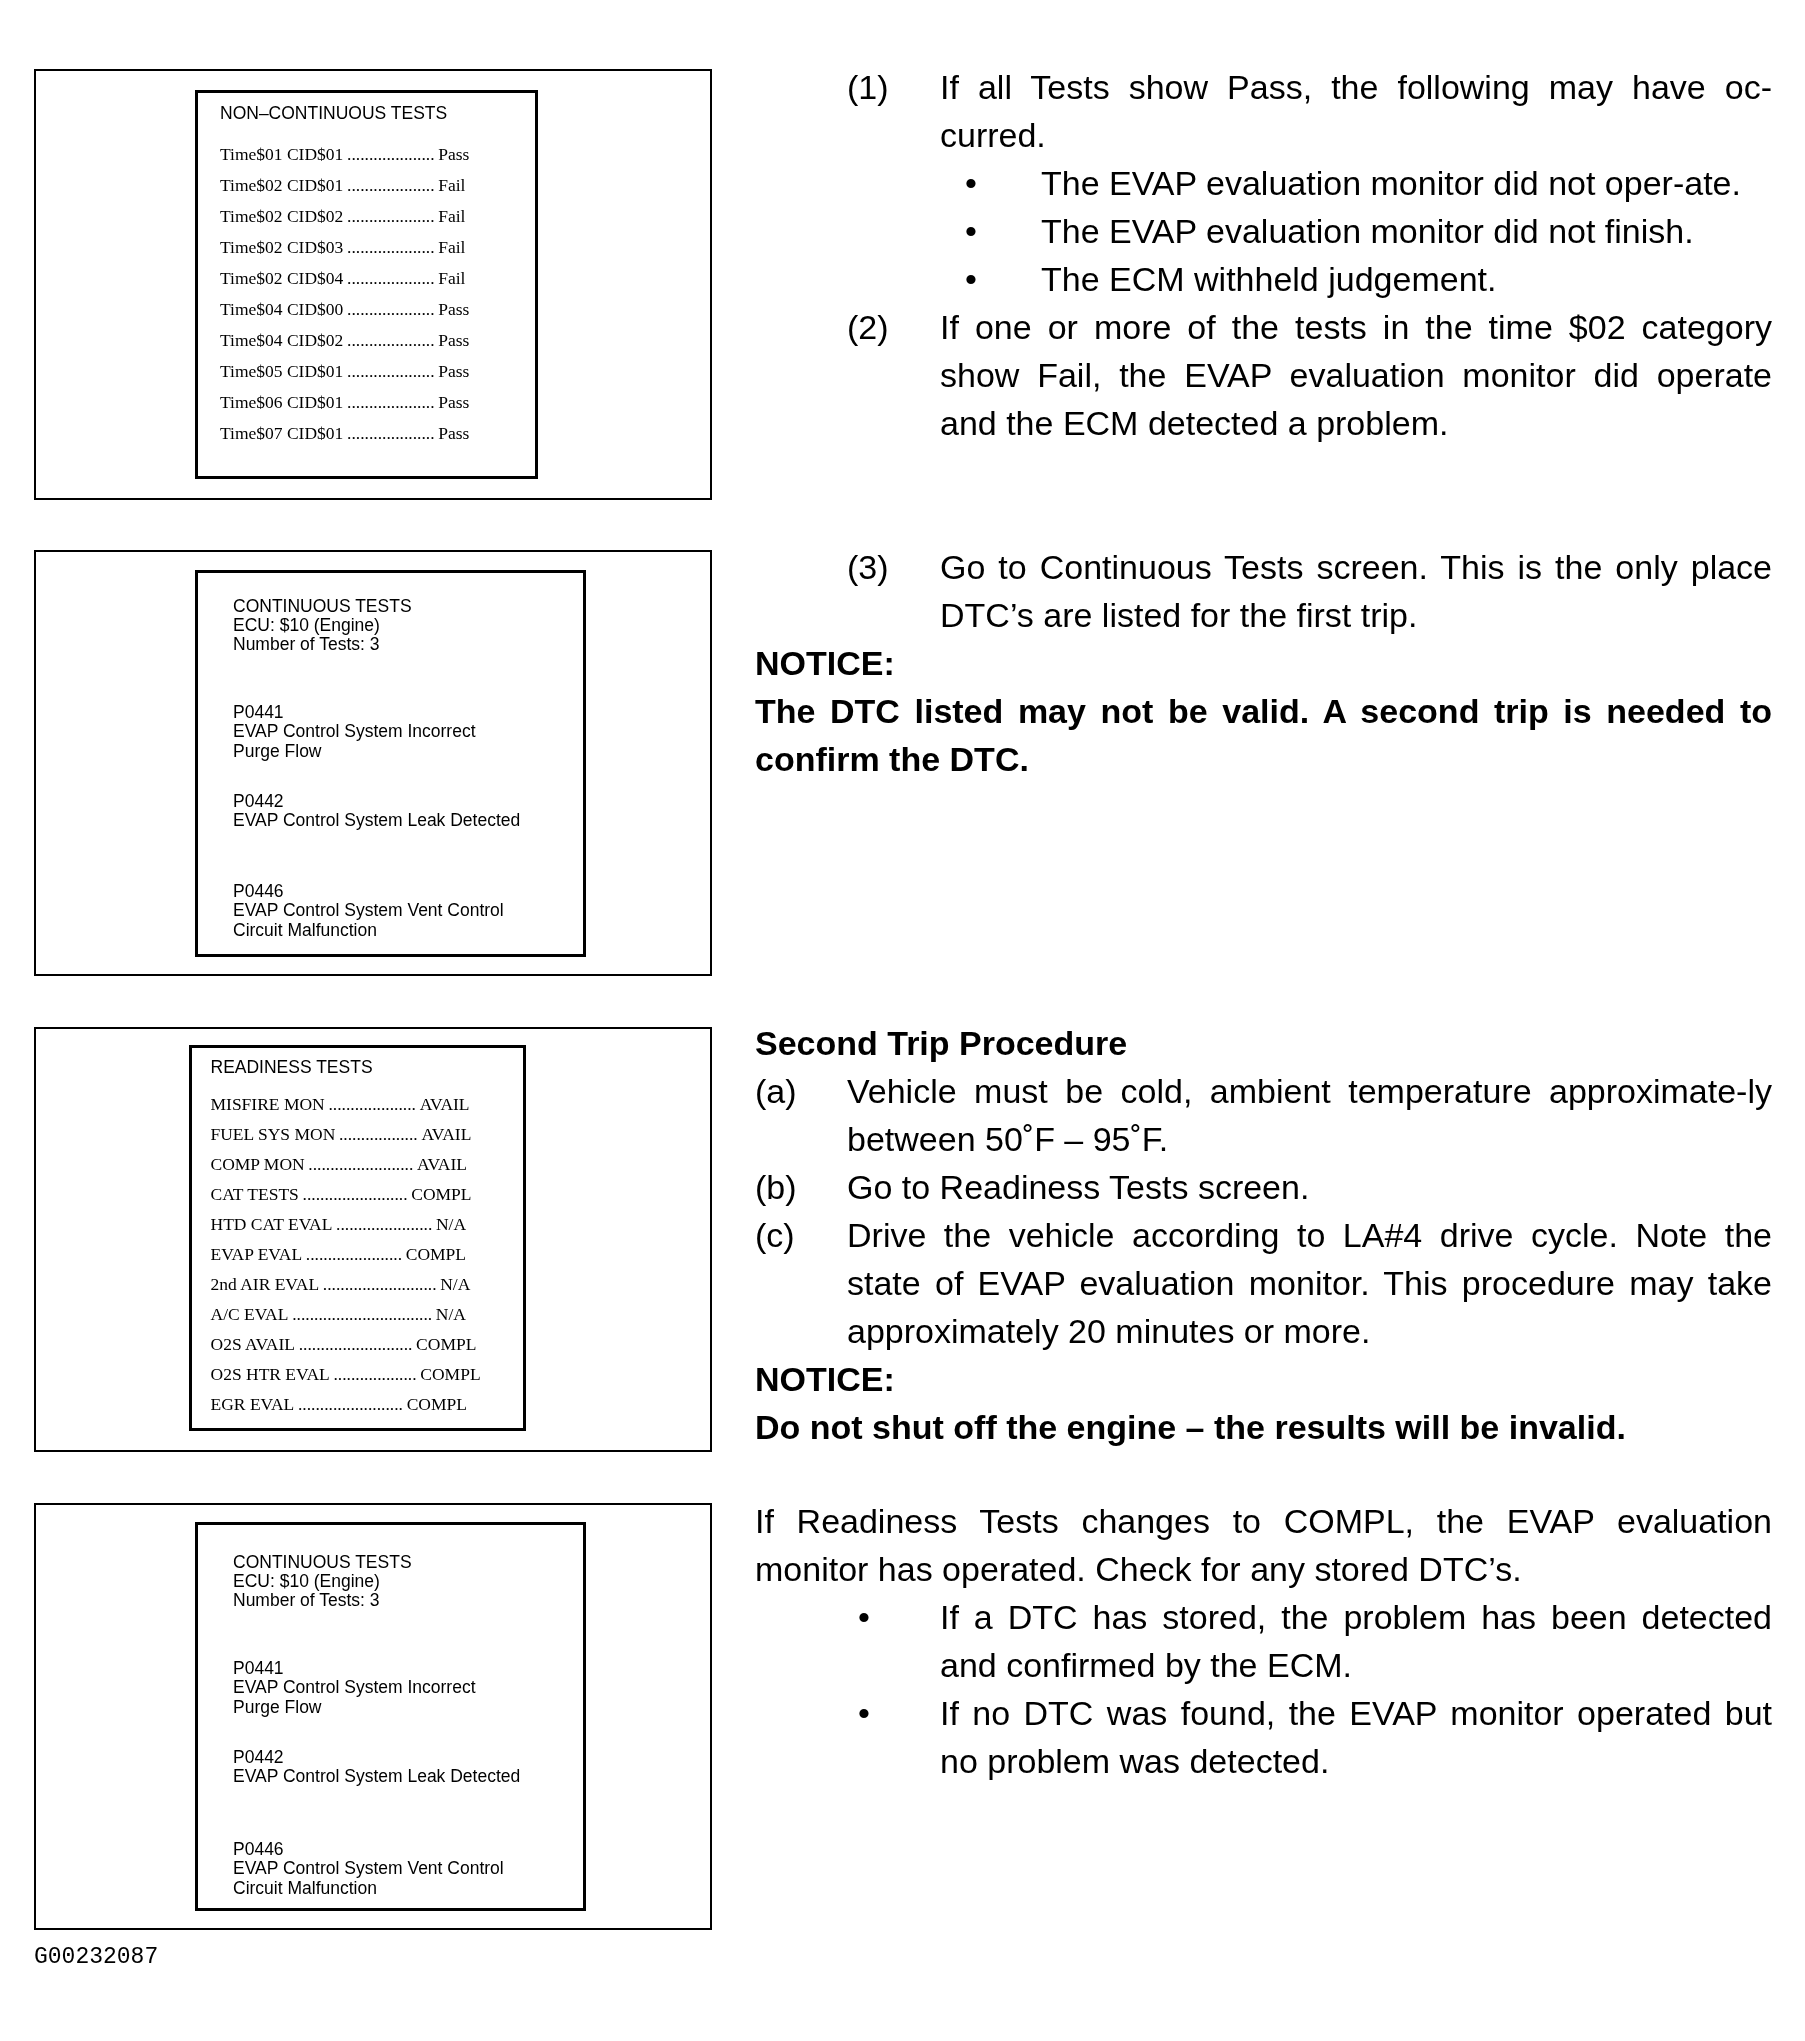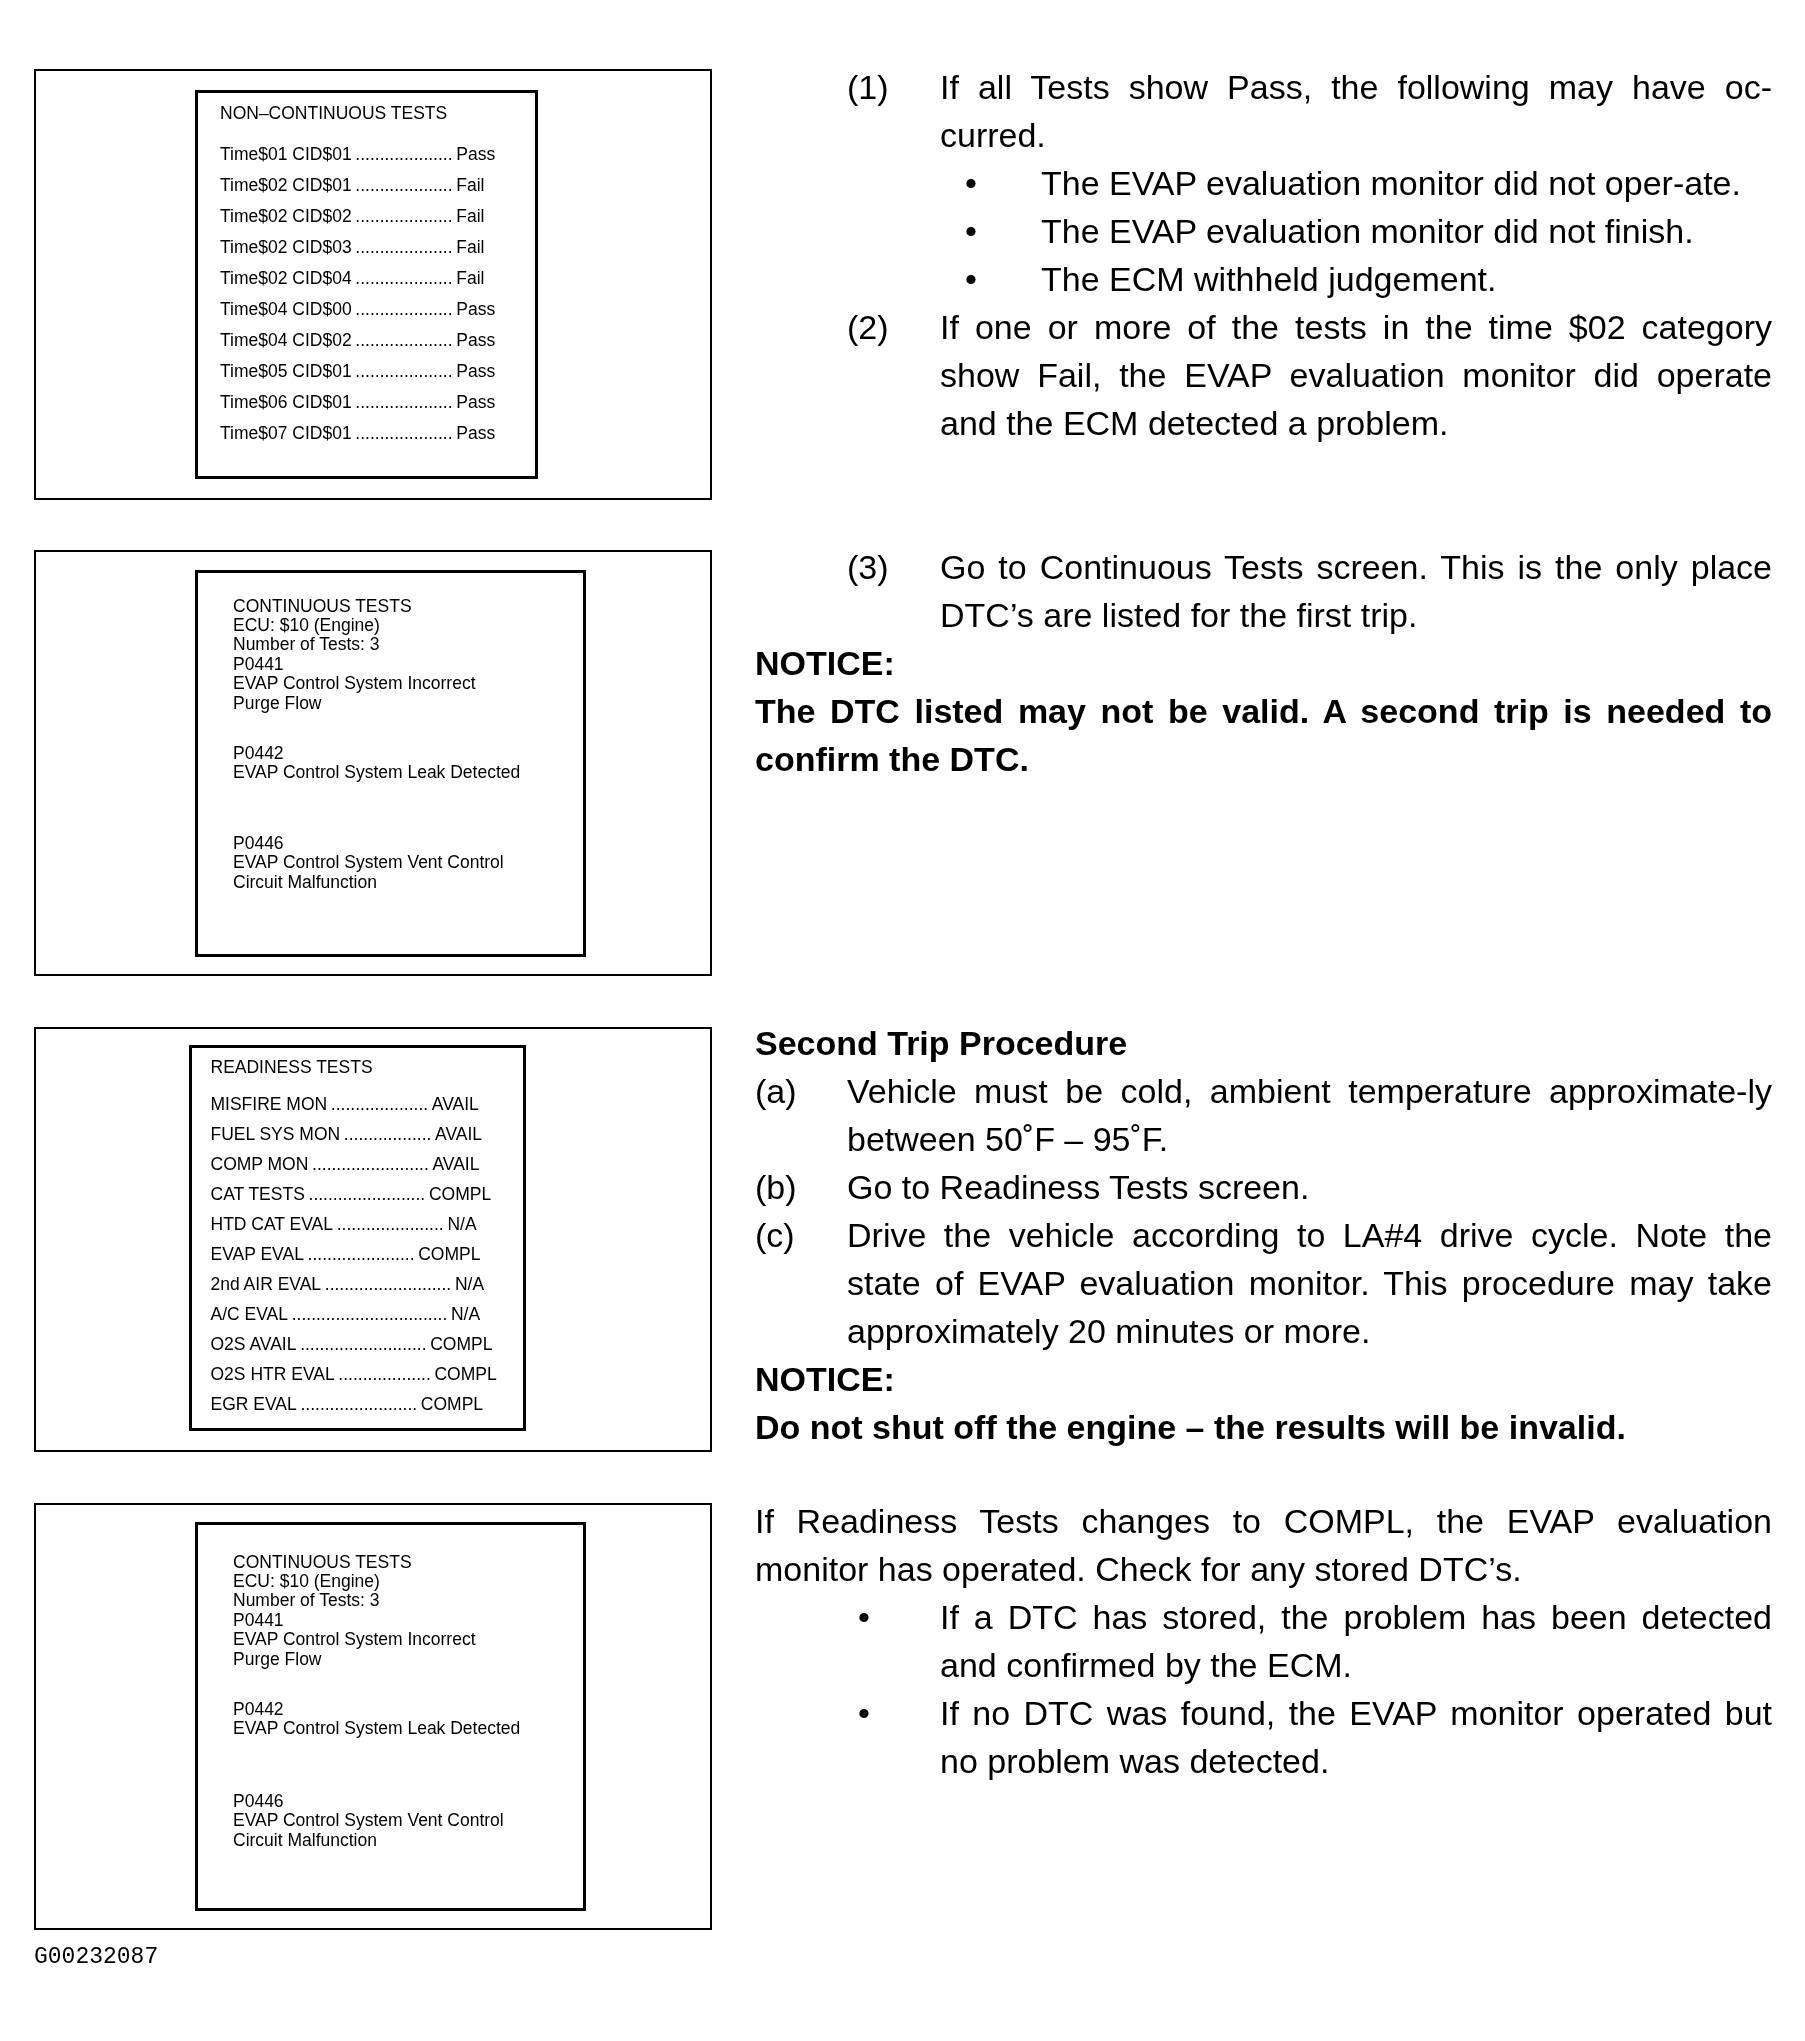--- a/index.html
+++ b/index.html
@@ -15,32 +15,32 @@
   #box2 { top: 550px; height: 426px; }
   #box2 .inner { left: 159px; top: 17.5px; width: 391px; height: 387px; padding: 24px 0 0 35px; }
   
   #box3 { top: 1027px; height: 425px; }
   #box3 .inner { left: 153px; top: 15.7px; width: 337px; height: 386px; padding: 9.2px 0 0 18.5px; }
   
   #box4 { top: 1503px; height: 427px; }
   #box4 .inner { left: 159px; top: 16.6px; width: 391px; height: 389px; padding: 28px 0 0 35px; }
 
   .scr-title { display: block; white-space: nowrap; }
-  .row { display: flex; align-items: baseline; white-space: nowrap; }
+  .row { display: flex; align-items: baseline; white-space: nowrap; font-family: Liberation Serif, serif; }
   .row .lbl { flex: 0 0 auto; }
   .row .dots { flex: 0 0 auto; overflow: hidden; letter-spacing: 0; margin: 0 3.7px; }
   .row .val { flex: 0 0 auto; }
 
   #box1 .rows { margin-top: 16.6px; }
   #box1 .row { height: 31px; line-height: 30px; }
   #box3 .rows { margin-top: 13px; }
   #box3 .row { height: 30px; line-height: 29.5px; }
 
   .cont-head div, .dtc div { line-height: 19.4px; }
-  .dtc { }
+  .dtc { margin-top: 48px; }
   .dtc + .dtc { margin-top: 31px; }
 
   .caption { position: absolute; left: 34px; top: 1944px; font-size: 23px; font-family: Liberation Mono, monospace; }
 
   
   .txt { position: absolute; left: 755px; width: 1017px; font-family: "Liberation Sans", sans-serif; font-size: 34px; line-height: 48px; transform-origin: left top; }
   .txt p { margin: 0; }
   .num { position: absolute; }
   .item { position: relative; padding-left: 185px; }
   .item .num { left: 92px; }

